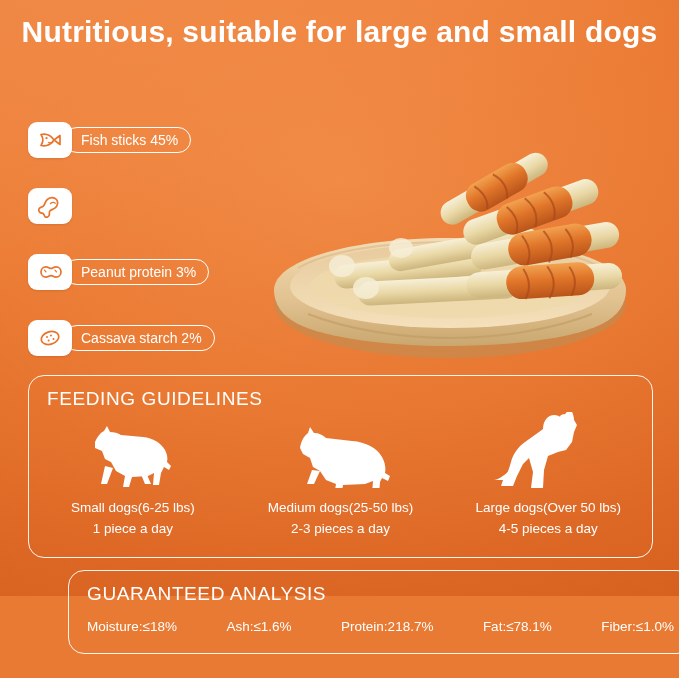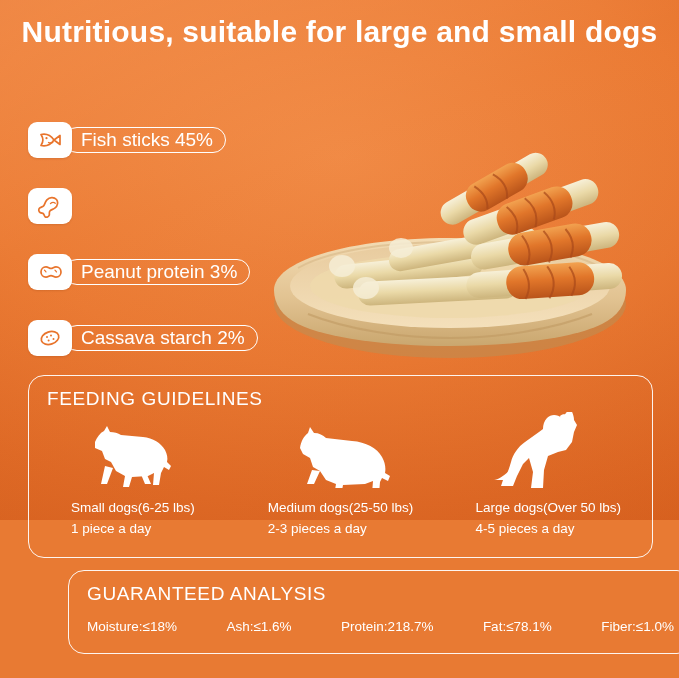--- a/index.html
+++ b/index.html
@@ -4,21 +4,21 @@
 <style>
   html,body{margin:0;padding:0;}
   body{
     width:679px;height:678px;
     font-family:"Liberation Sans", sans-serif;
     background:#e87a33;
     overflow:hidden;
   }
   .page{
     position:relative;
-    width:679px;height:520px;
+    width:679px;height:596px;
     background:
       radial-gradient(ellipse 120% 90% at 50% 30%, #f08a45 0%, #ea7a33 45%, #df6a26 75%, #d55f1d 100%);
   }
   .page:after{
     content:"";
     position:absolute;inset:0;
     background:linear-gradient(160deg, rgba(255,170,110,0.35) 0%, rgba(255,150,80,0.05) 35%, rgba(200,80,20,0.18) 100%);
     pointer-events:none;
   }
 
@@ -55,21 +55,21 @@
     box-shadow:0 1px 2px rgba(120,50,10,0.18);
   }
   .ing-icon svg{display:block;}
   .ing-label{
     margin-left:-8px;
     height:24px;
     padding:0 12px 0 16px;
     border:1.6px solid #ffffff;
     border-radius:13px;
     color:#ffffff;
-    font-size:19px;
+    font-size:14px;
     display:flex;align-items:center;
     white-space:nowrap;
     position:relative;
     z-index:2;
   }
 
   
   .photo{
     position:absolute;
     left:238px;top:118px;
@@ -105,21 +105,21 @@
   }
   .feed-sil{
     height:68px;
     display:flex;align-items:flex-end;justify-content:center;
   }
   .feed-text{
     margin-top:10px;
     color:#ffffff;
     font-size:13.5px;
     line-height:1.55;
-    text-align:left;
+    text-align:center;
     white-space:nowrap;
   }
 
   #analysis-panel{
     left:28px;top:570px;width:623px;height:82px;margin-left:40px;
   }
   #analysis-panel .panel-title{position:absolute;left:18px;top:12px;}
   .analysis-row{
     position:absolute;left:18px;right:18px;top:48px;
     display:flex;justify-content:space-between;

